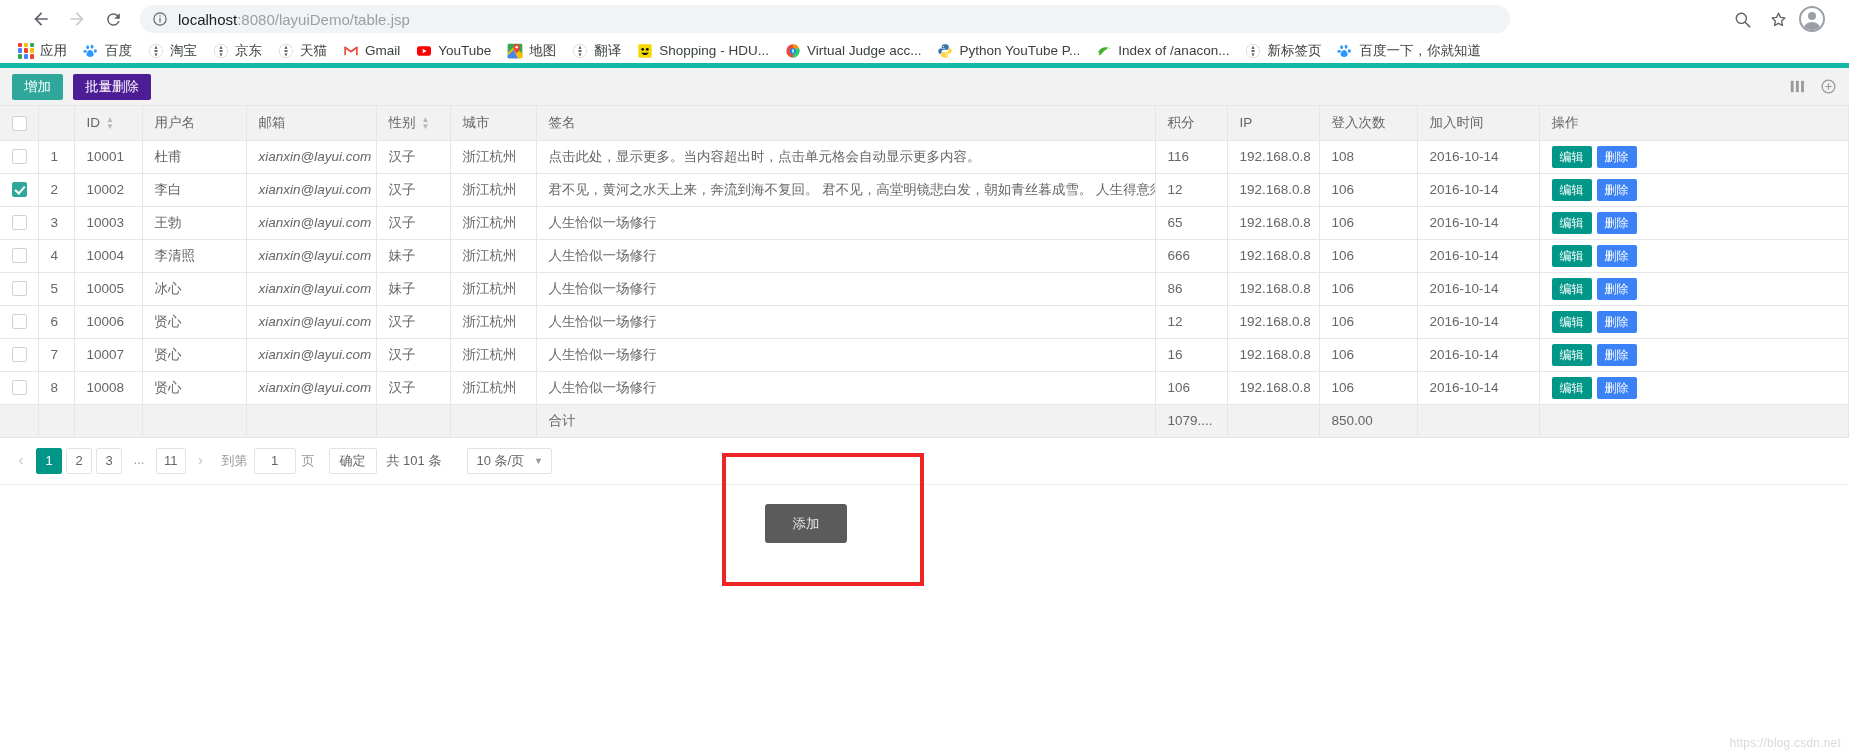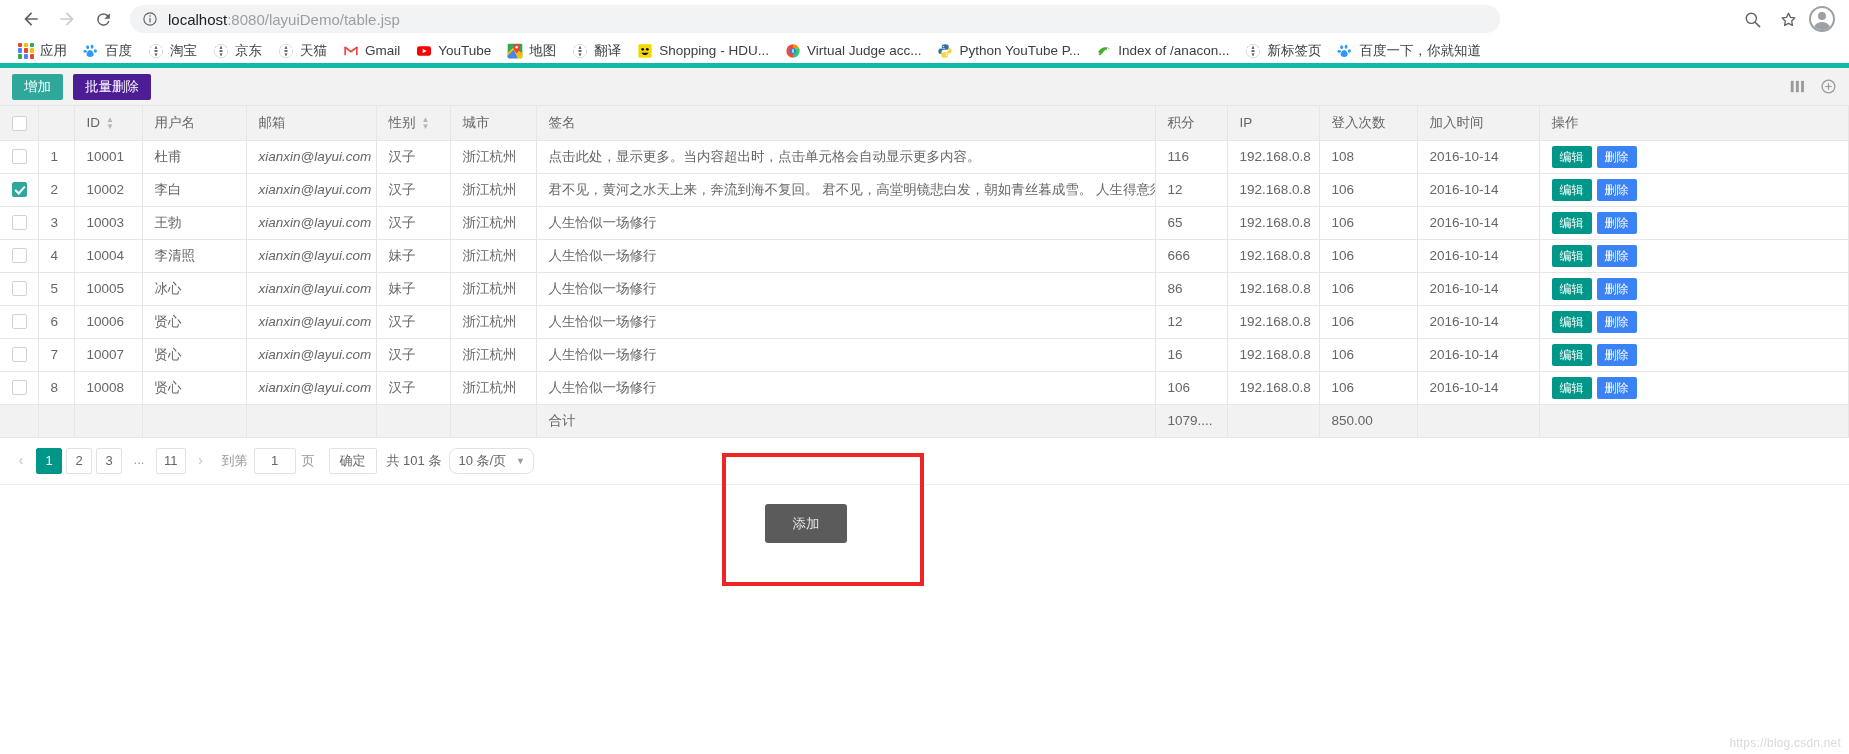--- a/index.html
+++ b/index.html
@@ -10,21 +10,21 @@
     background:#ffffff;
     overflow:hidden;
     position:relative;
     -webkit-font-smoothing:antialiased;
   }
 
   
   .chrome { width:100%; background:#ffffff; }
   .toolbar {
     height:38px; display:flex; align-items:center;
-    padding:0 14px; gap:2px; background:#ffffff;
+    padding:0 24px; gap:2px; background:#ffffff;
   }
   .navbtn {
     width:34px; height:34px; border-radius:50%;
     display:flex; align-items:center; justify-content:center;
     color:#5f6368; flex:0 0 auto;
   }
   .navbtn.disabled { color:#c8ccd0; }
   .navbtn svg { display:block; }
 
   .omnibox {
@@ -189,22 +189,22 @@
   .pg-input {
     width:42px; height:26px; border:1px solid #e2e2e2; border-radius:2px;
     background:#fff; text-align:center; line-height:24px; color:#666;
   }
   .pg-skip {
     height:26px; padding:0 10px; border:1px solid #e2e2e2; border-radius:2px;
     background:#fff; line-height:24px; color:#666; margin-left:8px;
   }
   .pg-count { margin-left:10px; color:#666; }
   .pg-limit {
-    height:26px; padding:0 8px; border:1px solid #e2e2e2; border-radius:8px;
-    background:#fff; line-height:24px; color:#666; margin-left:8px;
+    height:26px; padding:0 8px; border:1px solid #e2e2e2; border-radius:2px;
+    background:#fff; line-height:24px; color:#666; margin-left:26px;
     display:flex; align-items:center; gap:10px;
   }
   .caret { font-size:9px; color:#999; }
 
   
   .annot-rect {
     position:absolute; border:4px solid #ef2525; background:transparent;
     pointer-events:none;
   }
   .add-popup {

